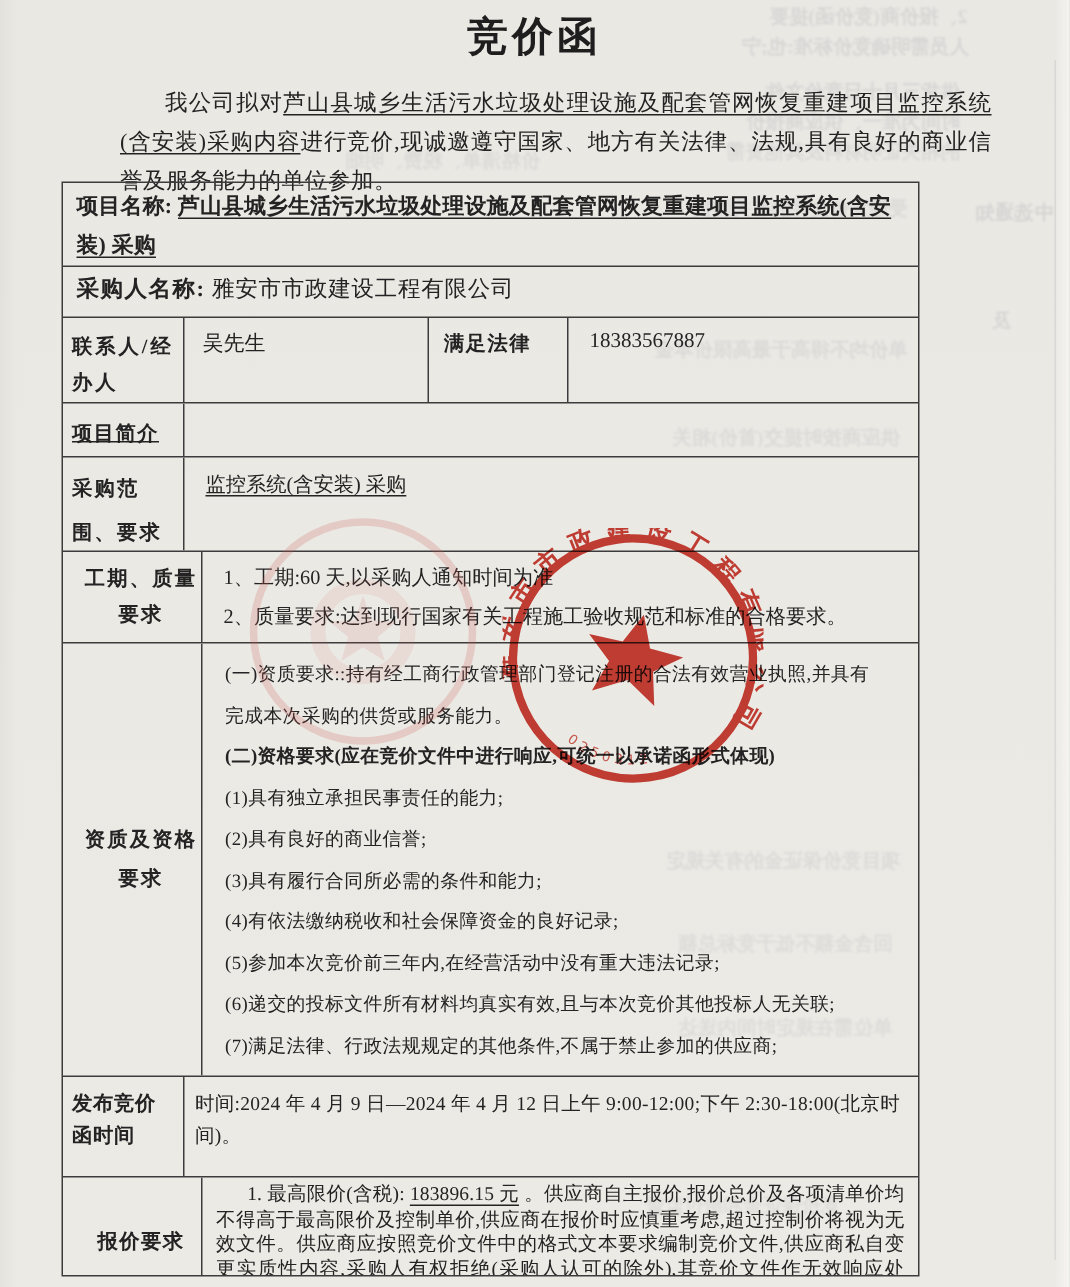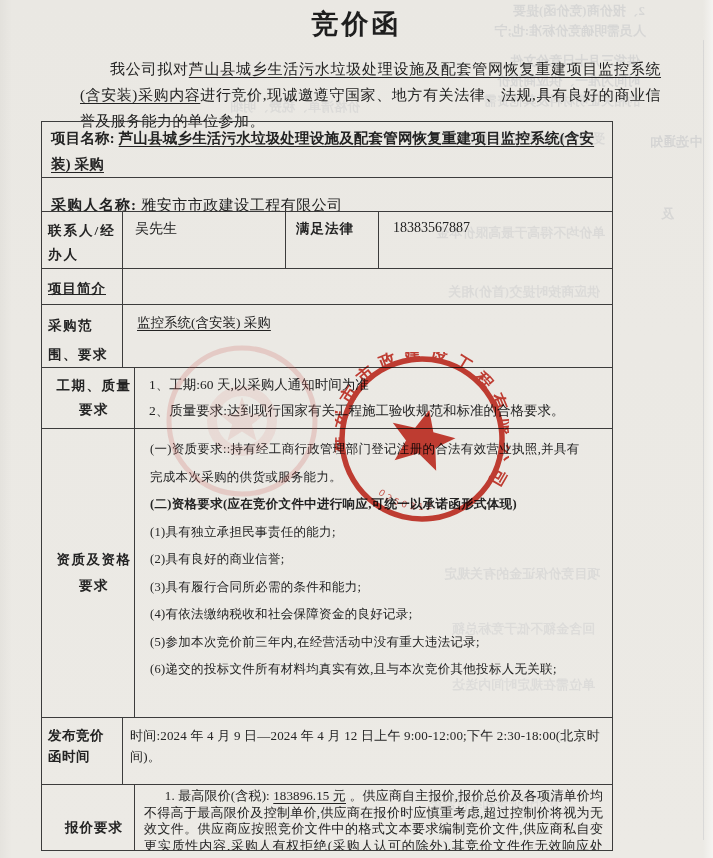--- a/index.html
+++ b/index.html
@@ -49,21 +49,21 @@
     border-right:1.5px solid #3c3c3c;
     font-weight:700;font-size:13.5px;line-height:24px;
     padding:6px 5px 0 6px;
     letter-spacing:1px;
   }
   .lbl.ctr{text-align:center;padding-left:2px;padding-right:2px;margin-left:12px;}
   .val{flex:1 1 auto;font-size:13.5px;line-height:24px;padding:6px 8px 0 14px;}
   .vctr{display:flex;flex-direction:column;justify-content:center;padding-top:0;}
   
   .r-name{height:55px;font-size:14.5px;font-weight:700;line-height:26px;padding:3px 8px 0 9px;letter-spacing:0.2px;}
-  .r-purchaser{height:34px;font-size:15px;line-height:31px;padding:12px 8px 0 9px;letter-spacing:0.5px;}
+  .r-purchaser{height:34px;font-size:15px;line-height:31px;padding:0 8px 0 9px;letter-spacing:0.5px;}
   .r-purchaser b{letter-spacing:1px;}
   .r-contact{height:57px;}
   .r-brief{height:36px;}
   .r-scope{height:64px;}
   .r-schedule{height:61px;}
   .r-qual{height:290px;}
   .r-publish{height:67px;}
   .r-quote{height:66px;}
   .c-val1{width:163px;flex:0 0 163px;border-right:1.5px solid #3c3c3c;padding:8px 4px 0 12px;font-size:14px;}
   .c-lbl2{width:93px;flex:0 0 93px;border-right:1.5px solid #3c3c3c;font-weight:700;font-size:13.5px;padding:8px 4px 0 10px;letter-spacing:1px;}
@@ -164,20 +164,21 @@
       <div class="cell val q-lines">
         <div class="q-line">(一)资质要求::持有经工商行政管理部门登记注册的合法有效营业执照,并具有</div>
         <div class="q-line">完成本次采购的供货或服务能力。</div>
         <div class="q-line bold">(二)资格要求(应在竞价文件中进行响应,可统一以承诺函形式体现)</div>
         <div class="q-line">(1)具有独立承担民事责任的能力;</div>
         <div class="q-line">(2)具有良好的商业信誉;</div>
         <div class="q-line">(3)具有履行合同所必需的条件和能力;</div>
         <div class="q-line">(4)有依法缴纳税收和社会保障资金的良好记录;</div>
         <div class="q-line">(5)参加本次竞价前三年内,在经营活动中没有重大违法记录;</div>
         <div class="q-line">(6)递交的投标文件所有材料均真实有效,且与本次竞价其他投标人无关联;</div>
+        <div class="q-line">(7)满足法律、行政法规规定的其他条件,不属于禁止参加的供应商;</div>
       </div>
     </div>
 
     <div class="row r-publish">
       <div class="cell lbl pub-lbl">发布竞价函时间</div>
       <div class="cell val pub-val">时间:2024 年 4 月 9 日—2024 年 4 月 12 日上午 9:00-12:00;下午 2:30-18:00(北京时间)。</div>
     </div>
 
     <div class="row r-quote">
       <div class="cell lbl ctr quote-lbl">报价要求</div>

